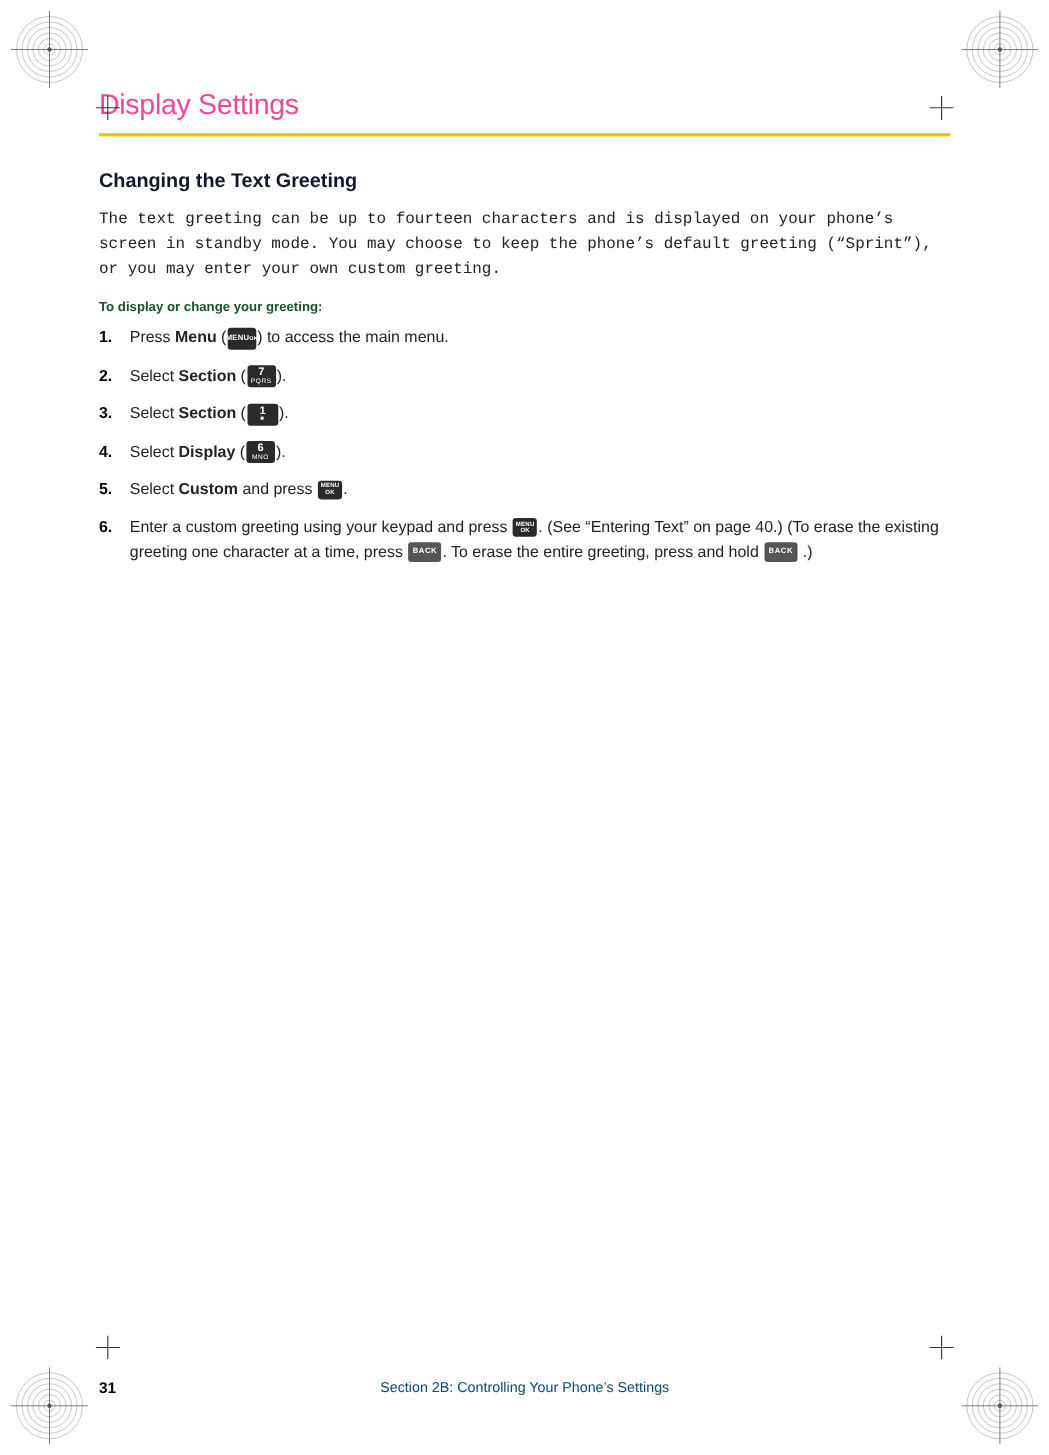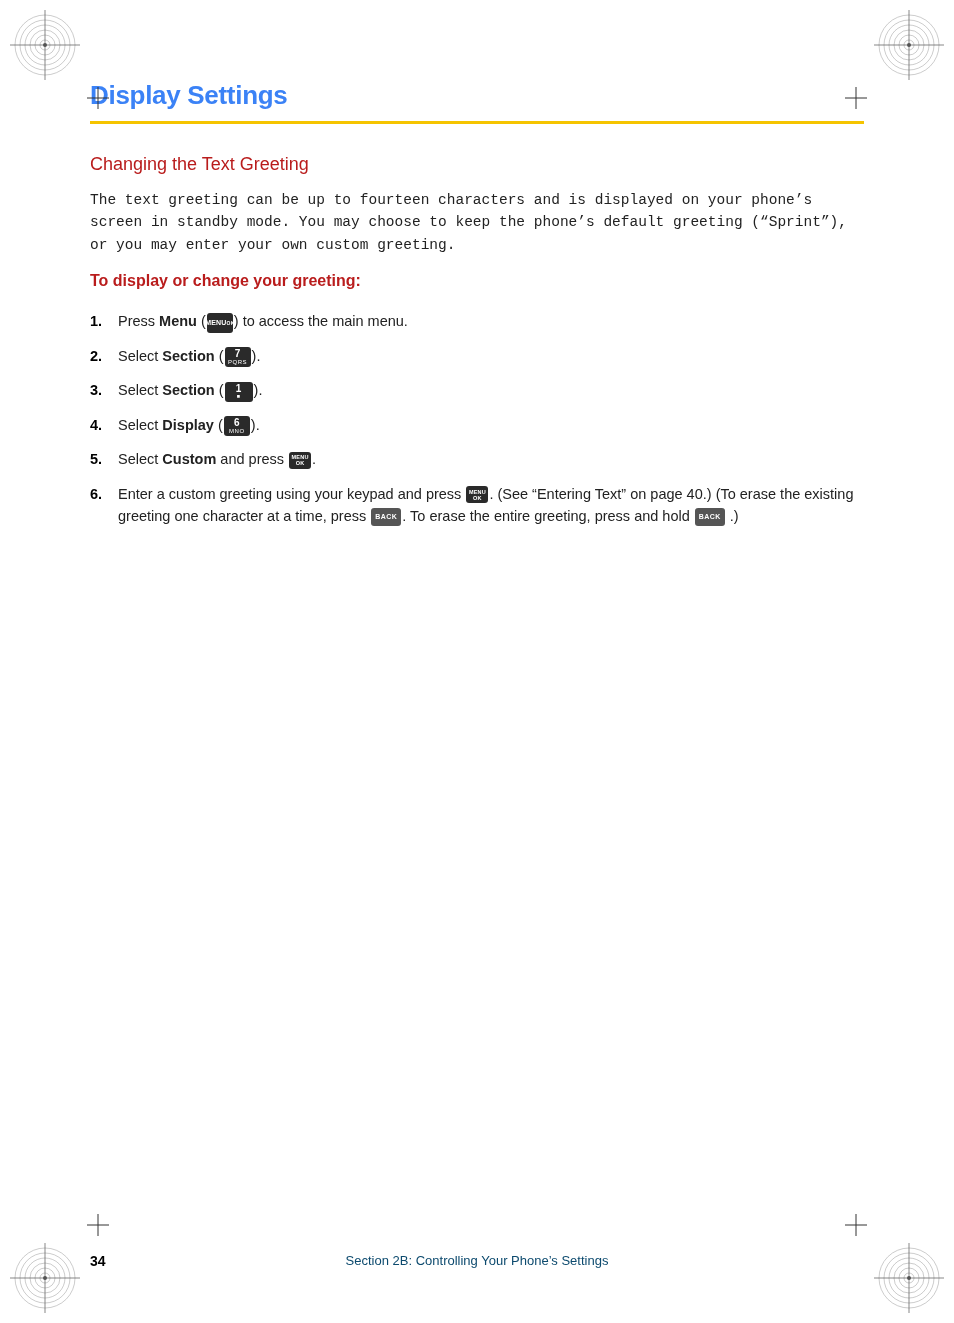--- a/index.html
+++ b/index.html
@@ -38,59 +38,59 @@
       max-width: 954px;
     }
 
     
     .page-title-section {
       margin-bottom: 24px;
     }
 
     .page-title {
       font-size: 26px;
-      font-weight: 700;
-      color: #3b82f6;
+      font-weight: 400;
+      color: #ec4899;
       font-family: Arial, Helvetica, sans-serif;
       letter-spacing: -0.3px;
       padding-bottom: 6px;
     }
 
     .title-underline {
       height: 3px;
       background: linear-gradient(to right, #f5c400, #f5c400);
       width: 100%;
       margin-top: 4px;
     }
 
     
     .section-heading {
       font-size: 18px;
-      font-weight: 400;
-      color: #b91c1c;
+      font-weight: 700;
+      color: #0f172a;
       margin-bottom: 14px;
       margin-top: 30px;
       font-family: Arial, Helvetica, sans-serif;
     }
 
     
     .body-text {
       font-size: 14.5px;
       line-height: 1.55;
       color: #222;
       margin-bottom: 16px;
       font-family: Liberation Mono, monospace;
     }
 
     
     .sub-heading {
-      font-size: 16px;
+      font-size: 12px;
       font-weight: 700;
-      color: #b91c1c;
-      margin-bottom: 20px;
+      color: #14532d;
+      margin-bottom: 10px;
       font-family: Arial, Helvetica, sans-serif;
     }
 
     
     .steps-list {
       list-style: none;
       padding: 0;
       margin: 0;
     }
 
@@ -355,15 +355,15 @@
             </span>
           </span>. (See “Entering Text” on page 40.) (To erase the existing greeting one character at a time, press&nbsp;<span class="btn-back btn-img">BACK</span>. To erase the entire greeting, press and hold&nbsp;<span class="btn-back btn-img">BACK</span>&nbsp;.)
       </span>
     </li>
 
   </ol>
 
 </div>
 
 <div style="position:absolute;bottom:55px;left:0;right:0;display:flex;align-items:center;">
-  <span style="position:absolute;left:90px;font-size:14px;font-weight:900;color:#000;font-family:Arial,sans-serif;">34</span>
+  <span style="position:absolute;left:90px;font-size:14px;font-weight:900;color:#000;font-family:Arial,sans-serif;">31</span>
   <span style="width:100%;text-align:center;font-size:13px;color:#0c4a6e;font-family:Arial,sans-serif;">Section 2B: Controlling Your Phone’s Settings</span>
 </div>
 
 </body></html>

